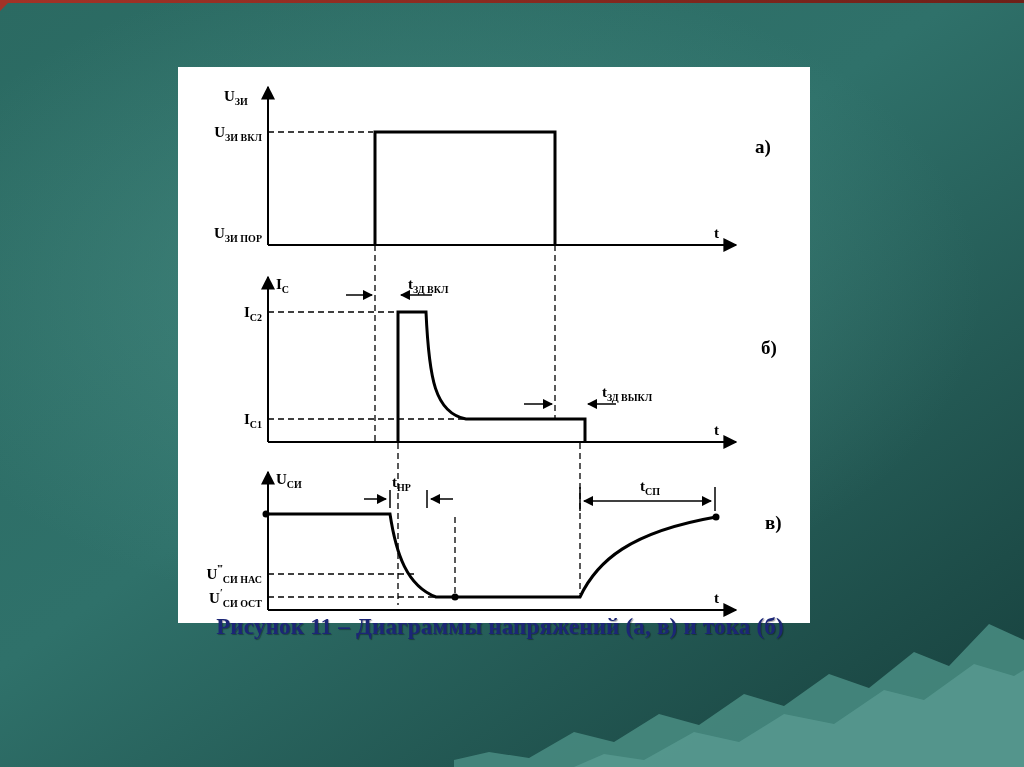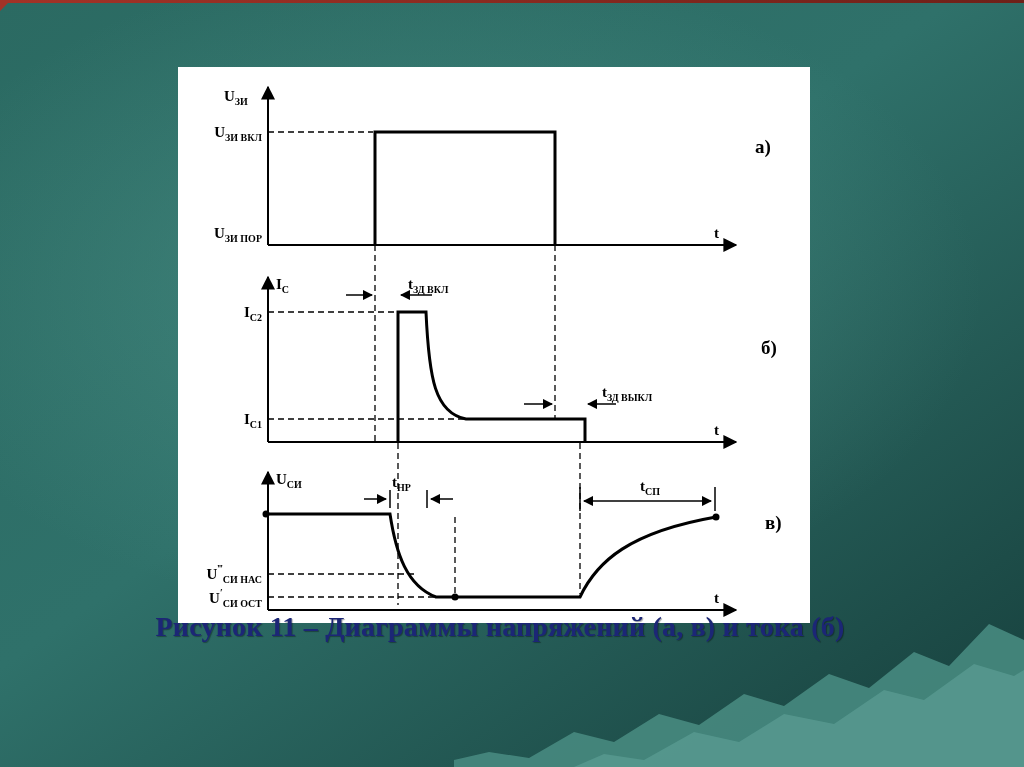--- a/index.html
+++ b/index.html
@@ -12,21 +12,21 @@
     font-family:"Liberation Serif","DejaVu Serif",serif;
   }
   .top-line { position:absolute; top:0; left:0; width:1024px; height:3px;
     background:linear-gradient(to right,#a33327,#6e2018); }
   .corner-tri { position:absolute; top:0; left:0; width:0; height:0;
     border-top:11px solid #a33327; border-right:11px solid transparent; }
   .mountains { position:absolute; right:0; bottom:0; }
   .panel { position:absolute; left:178px; top:40px; width:632px; height:556px;
     background:#ffffff;margin-top:27px; }
   .caption { position:absolute; left:80px; top:610px; width:840px;
-    text-align:center; color:#1c2676; font-weight:bold; font-size:28px;
+    text-align:center; color:#1c2676; font-weight:bold; font-size:23px;
     line-height:34px; letter-spacing:.2px;
     text-shadow:1px 1px 1px rgba(0,0,0,0.35); }
 
   
   .axis { stroke:#000; stroke-width:2; fill:none; }
   .wave { stroke:#000; stroke-width:3; fill:none; stroke-linejoin:miter; }
   .dash { stroke:#000; stroke-width:1.3; stroke-dasharray:6 4; fill:none; }
   .ann  { stroke:#000; stroke-width:1.5; fill:none; }
   .tick { stroke:#000; stroke-width:1.5; }
   .dot  { fill:#000; }

